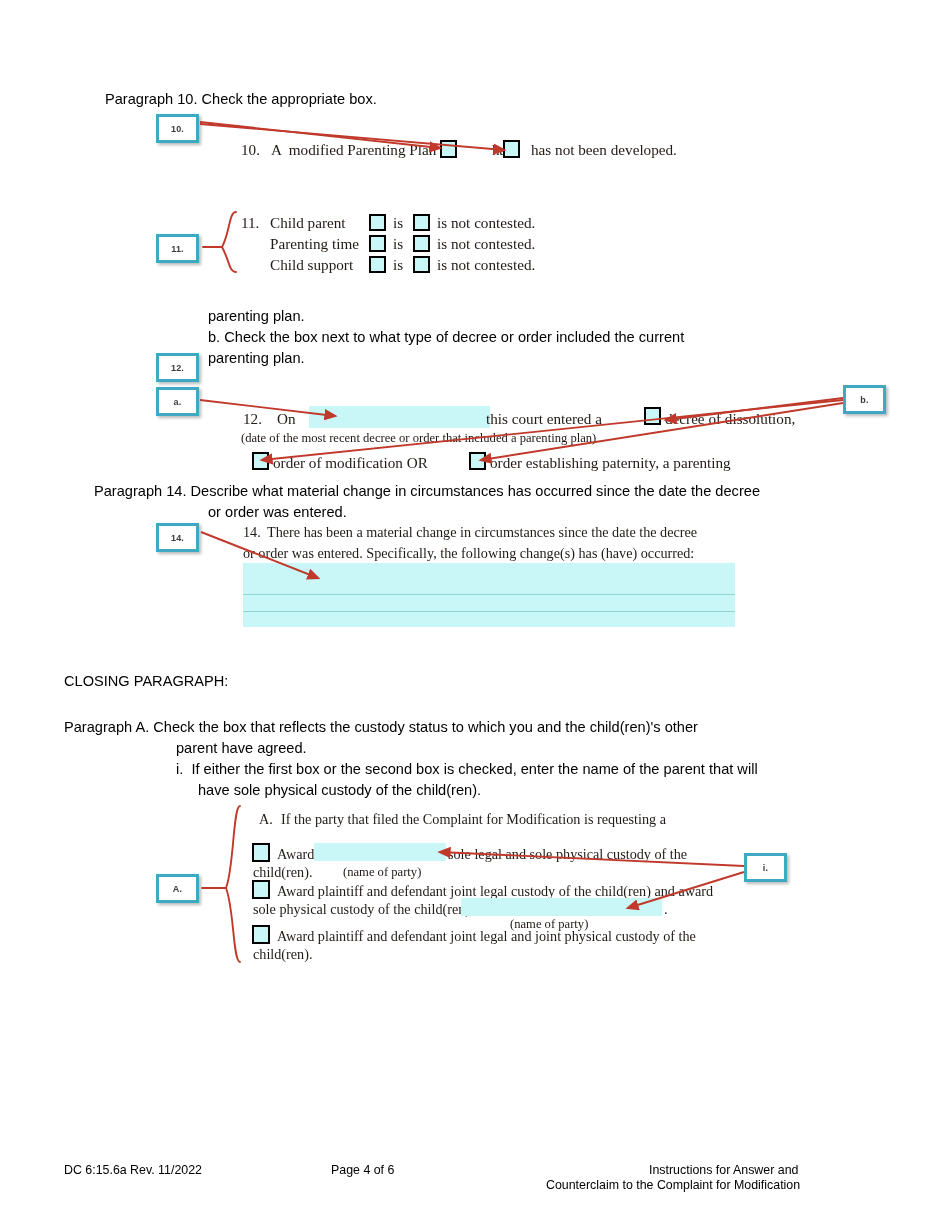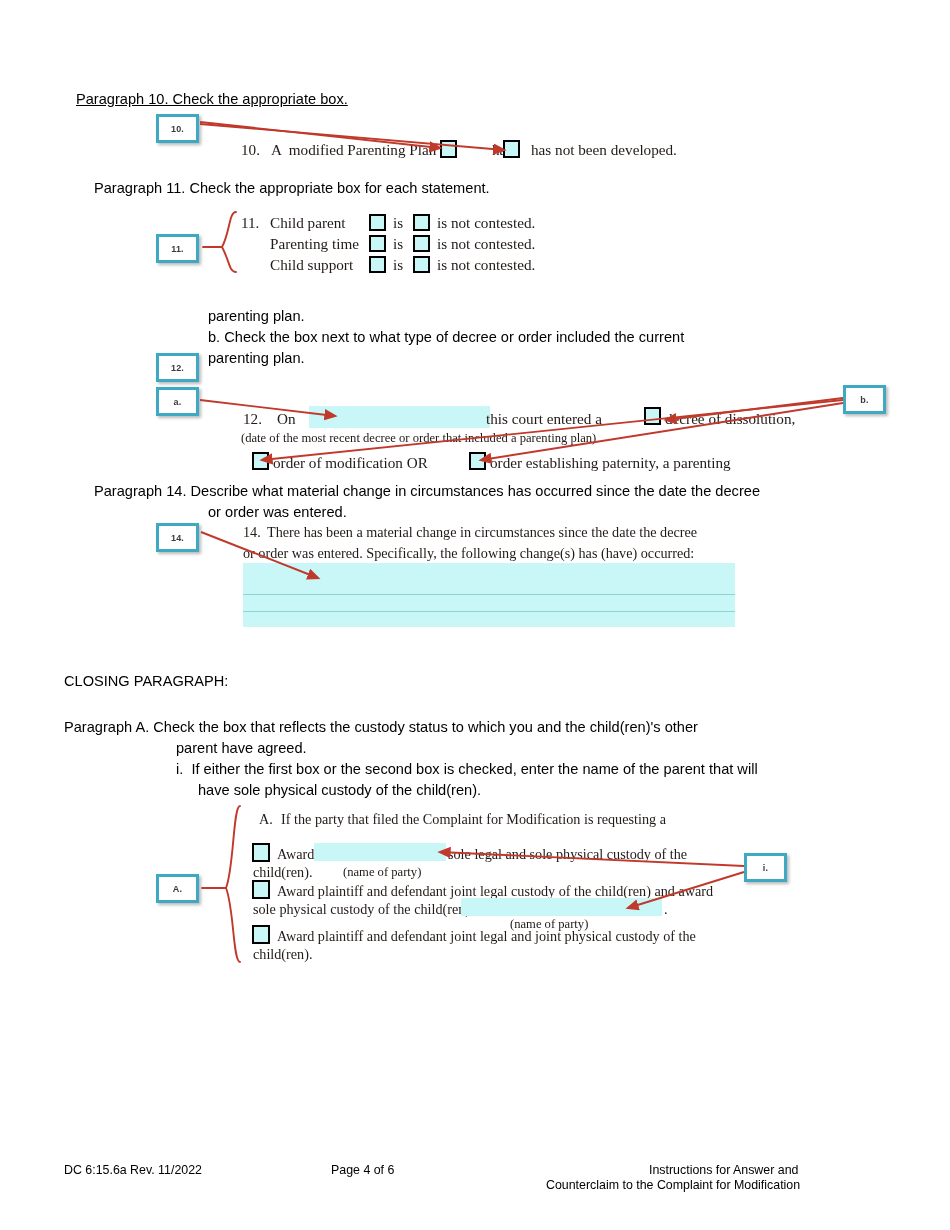--- a/index.html
+++ b/index.html
@@ -101,32 +101,31 @@
     line-height: 17px;
     color: #000;
     white-space: pre;
   }
 </style>
 </head>
 <body>
 
 <div id="page">
 
-  <div class="instr" style="left:76px; top:89px;text-decoration:underline;">Paragraph 10. Check the appropriate box.</div>
+  <div class="instr" style="left:105px; top:89px;">Paragraph 10. Check the appropriate box.</div>
 
   <div class="callout" style="left:156px; top:114px; width:43px; height:29px;">10.</div>
 
   <div class="formtext f15" style="left:241px; top:141px;">10.</div>
   <div class="formtext f15" style="left:271px; top:141px;">A  modified Parenting Plan</div>
   <div class="cbox" style="left:440px; top:140px; width:17px; height:18px;"></div>
   <div class="formtext f15" style="left:492px; top:141px;">has</div>
   <div class="cbox" style="left:503px; top:140px; width:17px; height:18px;"></div>
   <div class="formtext f15" style="left:531px; top:141px;">has not been developed.</div>
 
-  <div class="instr" style="left:94px; top:178px;">Paragraph 11. Check the appropriate box for each statement.</div>
 
   <div class="callout" style="left:156px; top:234px; width:43px; height:29px;">11.</div>
 
   <div class="formtext f15" style="left:241px; top:214px;">11.</div>
 
   <div class="formtext f15" style="left:270px; top:214px;">Child parent</div>
   <div class="cbox" style="left:369px; top:214px; width:17px; height:17px;"></div>
   <div class="formtext f15" style="left:393px; top:214px;">is</div>
   <div class="cbox" style="left:413px; top:214px; width:17px; height:17px;"></div>
   <div class="formtext f15" style="left:437px; top:214px;">is not contested.</div>

